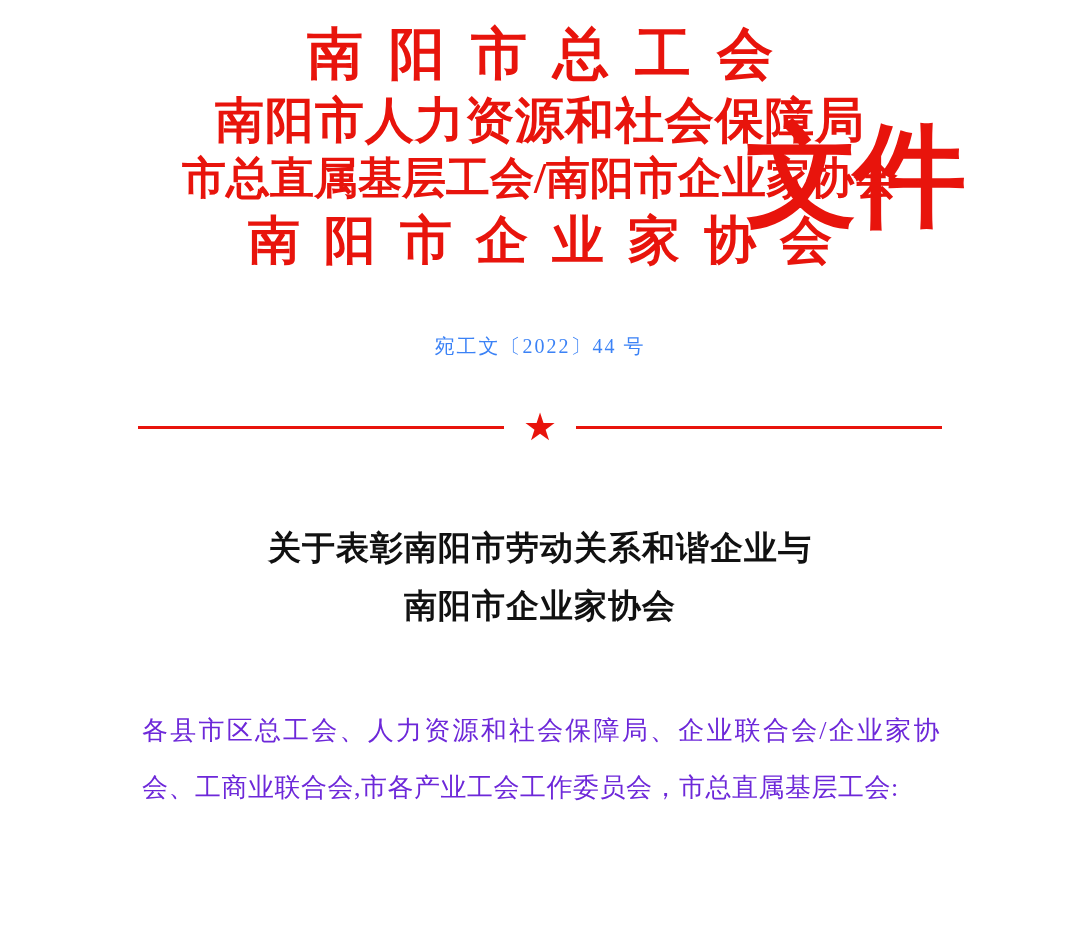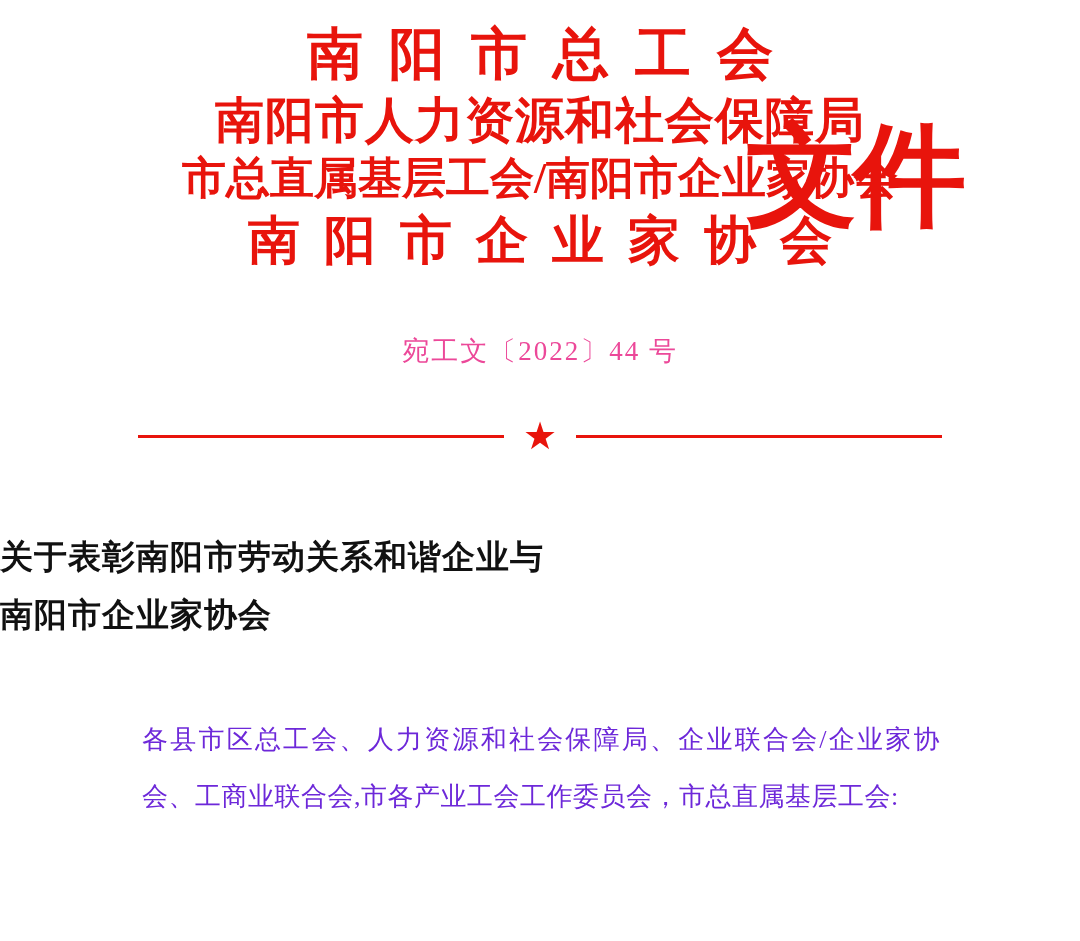--- a/index.html
+++ b/index.html
@@ -68,23 +68,23 @@
     font-size: 112px;
     line-height: 1;
     letter-spacing: -4px;
     font-family: "Liberation Serif", "DejaVu Serif", serif;
   }
 
   
   .doc-number {
     margin-top: 66px;
     text-align: center;
-    font-size: 27px;
+    font-size: 20px;
     letter-spacing: 2px;
-    color: #ec4899;
+    color: #3b82f6;
   }
 
   
   .red-rule {
     margin-top: 52px;
     display: flex;
     align-items: center;
     justify-content: center;
     padding: 0 138px;
   }
@@ -99,20 +99,21 @@
     text-align: center;
     color: #e8140c;
     font-size: 38px;
     line-height: 0.8;
     margin: 0 16px;
   }
 
   
   .doc-title {
     margin-top: 78px;
+    text-align: center;
     font-size: 33px;
     font-weight: bold;
     line-height: 1.75;
     letter-spacing: 1px;
     color: #111111;
   }
   .doc-title div { display: block; }
 
   
   .body-text {

